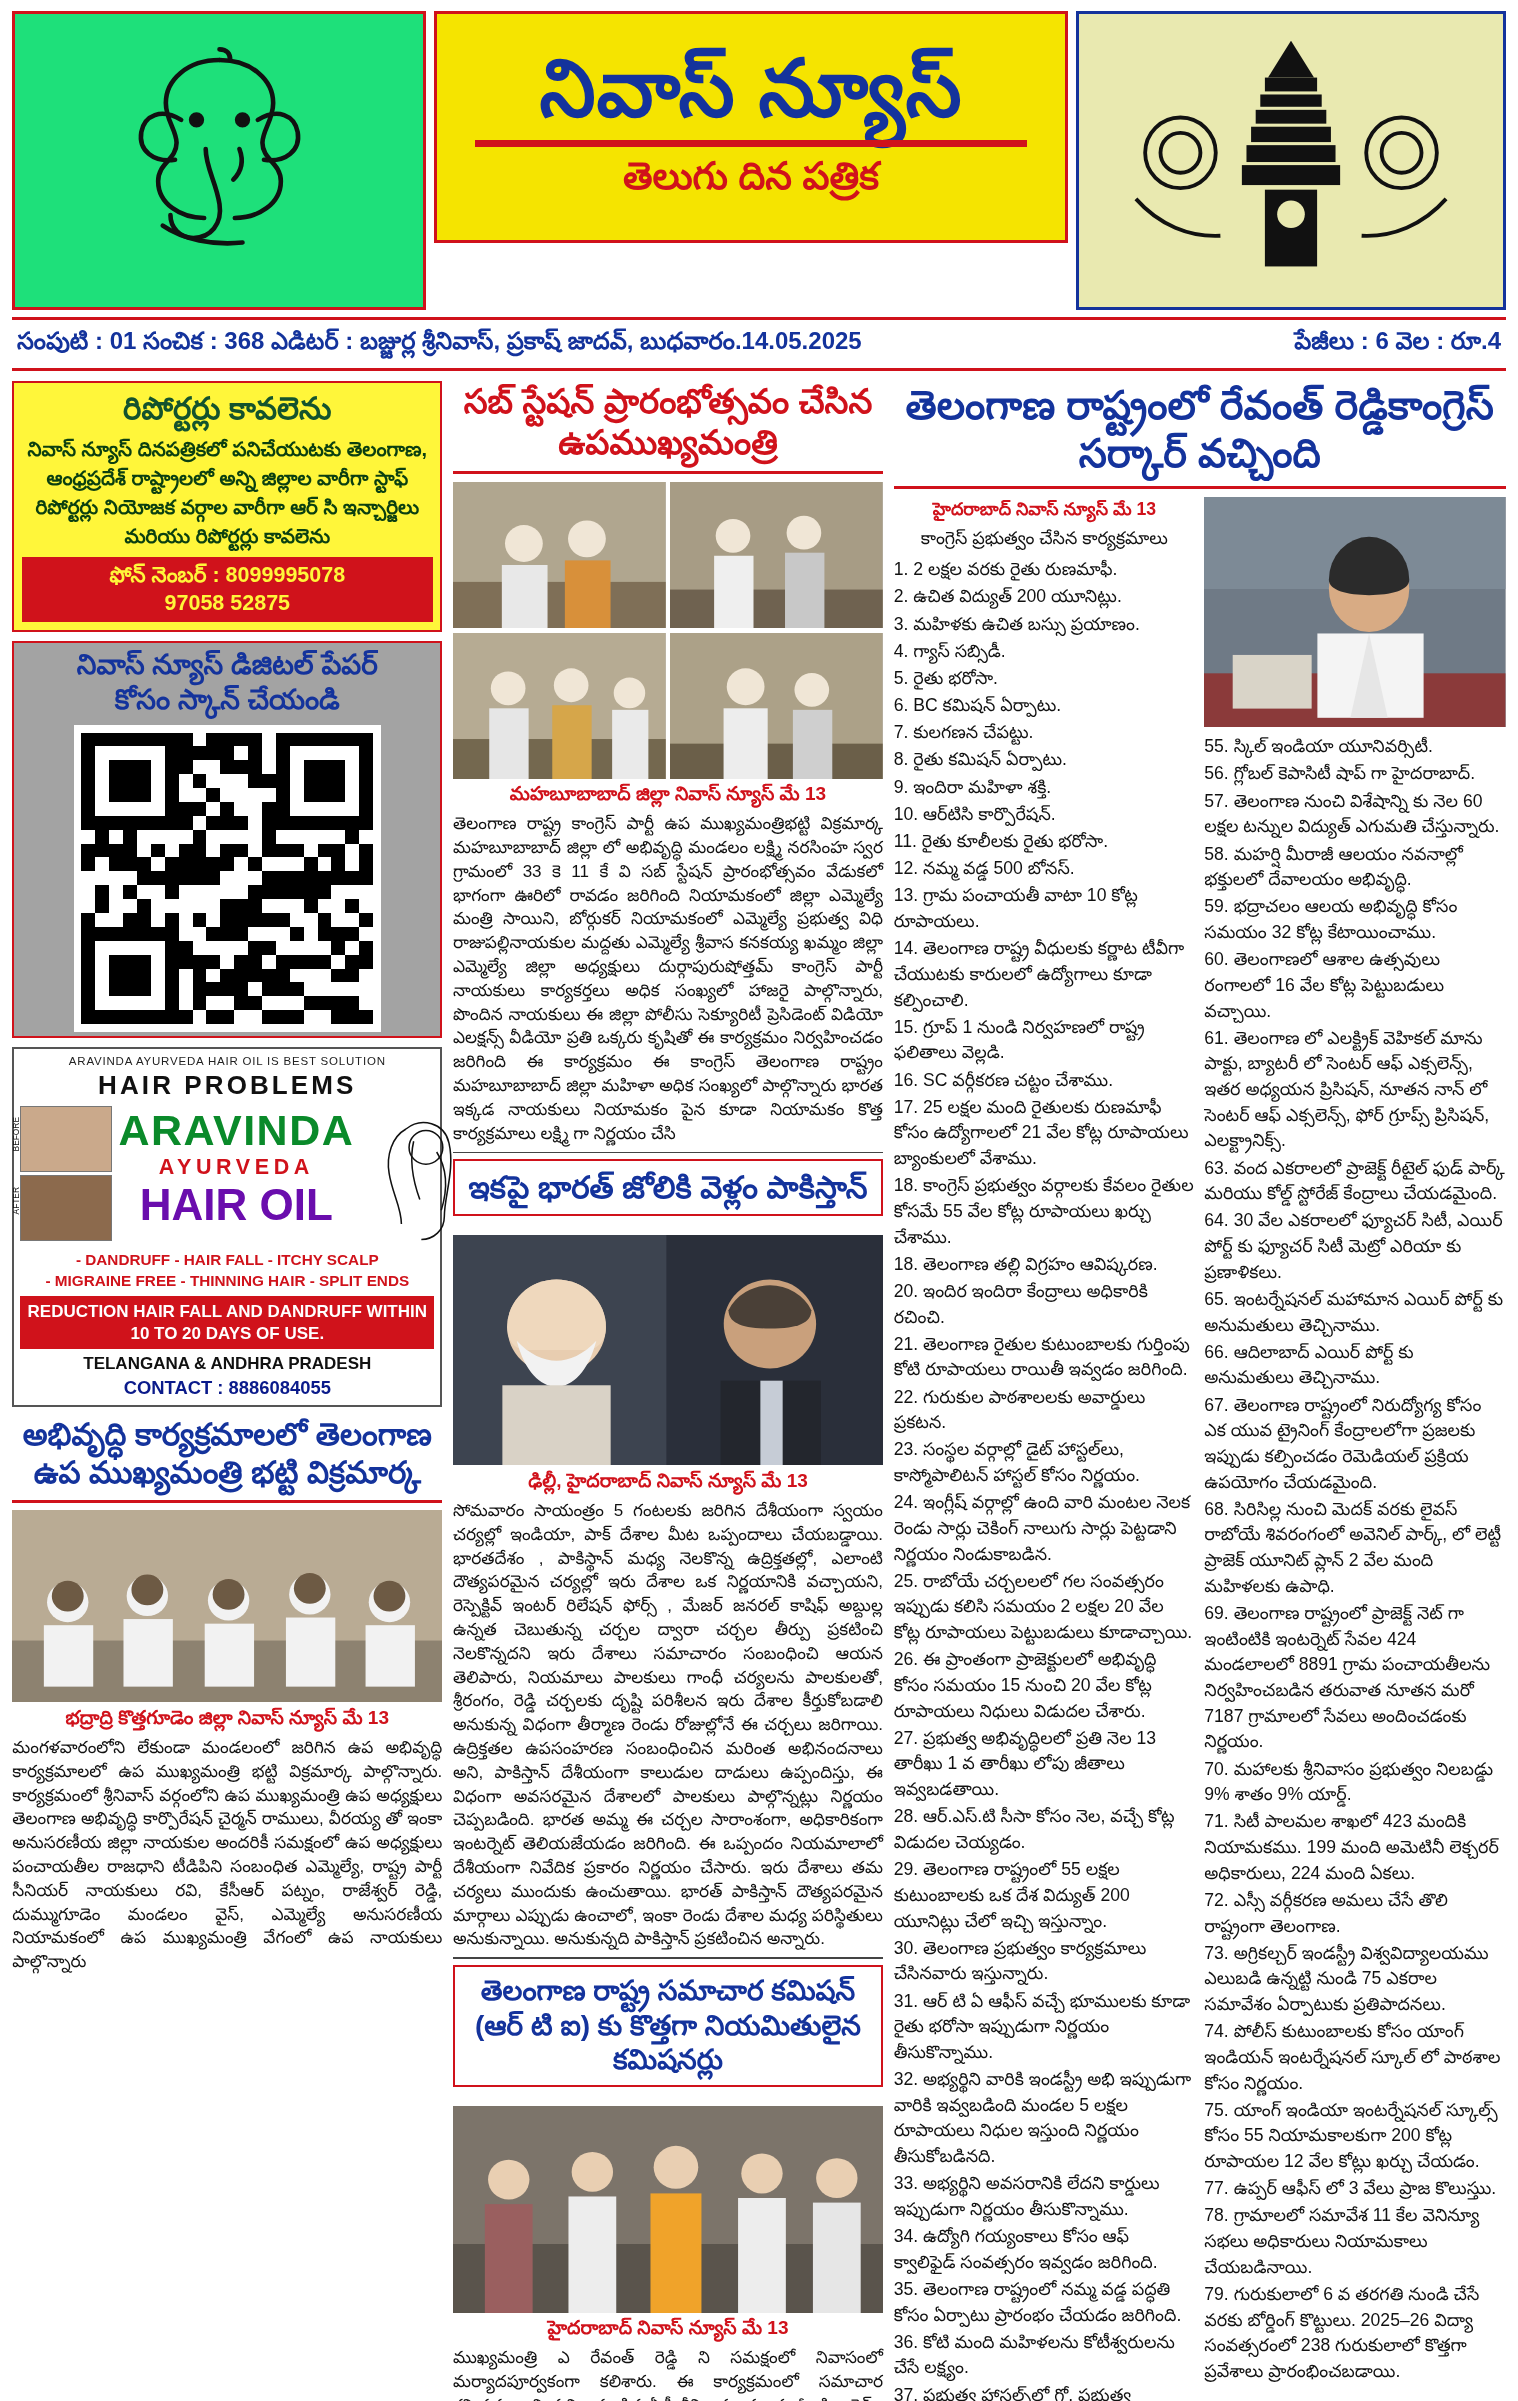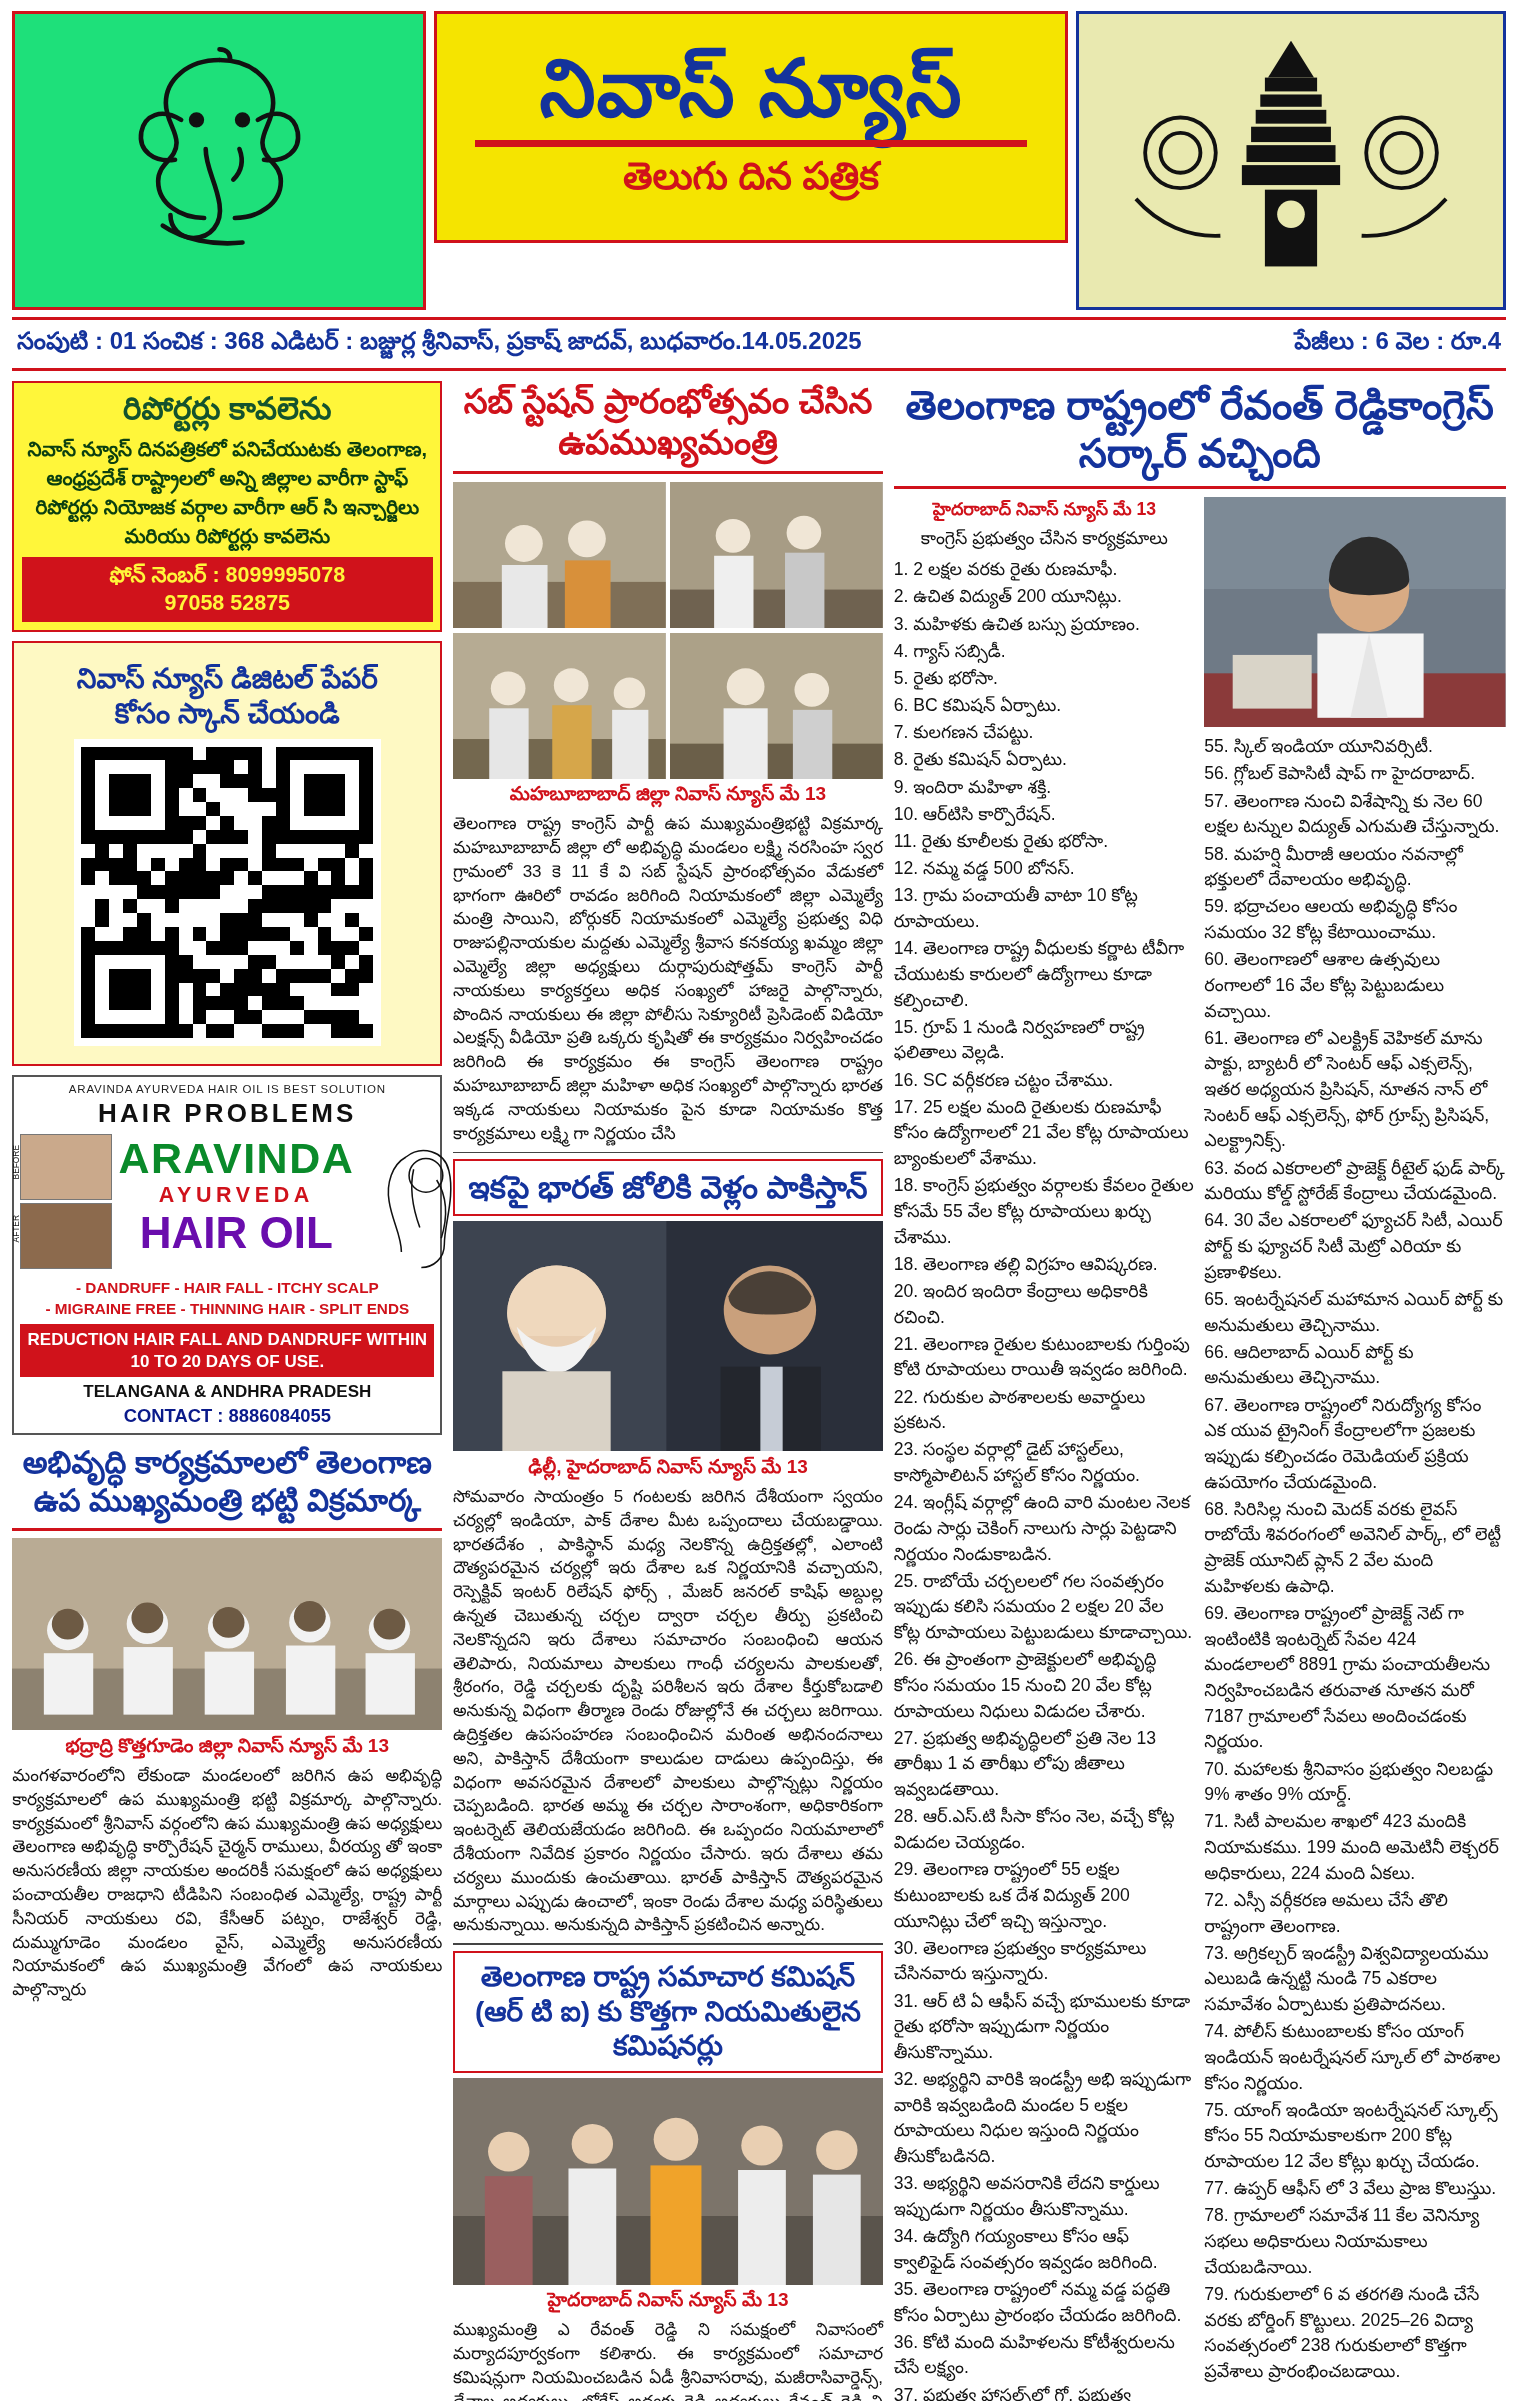--- a/index.html
+++ b/index.html
@@ -60,36 +60,36 @@
   
   .hl-red {
     color:#d0121b; font-weight:bold; text-align:center;
     font-size:34px; line-height:1.22;
   }
   .hl-blue {
     color:#14339c; font-weight:bold; text-align:center;
     font-size:34px; line-height:1.22;
   }
   .hl-box-red {
-    border:2.3px solid #d0121b; padding:7.7px 6.1px; margin-bottom:5px;
+    border:2.3px solid #d0121b; padding:7.7px 6.1px; margin-bottom:19px;
   }
   .hr-red { height:3.1px; background:#d0121b; margin:7.7px 0; }
   .hr-thin { height:1.5px; background:#444; margin:6.1px 0; }
 
   
   .ad-yellow {
     background:#fff63a; border:2.3px solid #d0121b; padding:7.7px;
     margin-bottom:9.2px;
   }
   .ad-yellow .t1 { font-size:31px; font-weight:bold; color:#14532d; text-align:center; line-height:1.25; }
   .ad-yellow .body { font-size:20px; font-weight:bold; color:#0b3f10; line-height:1.45; text-align:center; margin-top:6.1px; }
   .phonebox { background:#d0121b; color:#fff63a; font-weight:bold; font-size:21.5px; text-align:center; padding:4.6px 3.1px; margin-top:6.1px; line-height:1.3;}
 
   
-  .ad-qr { border:2.3px solid #d0121b; background:#fef9c3; padding:18px; margin-bottom:9.2px; }
+  .ad-qr { border:2.3px solid #d0121b; background:#a3a3a3; padding:4px; margin-bottom:9.2px; }
   .ad-qr .t { font-size:28px; font-weight:bold; color:#14339c; text-align:center; line-height:1.25; }
   .qr-wrap { display:flex; justify-content:center; margin-top:7.7px; }
   .qr {
     width:307px; height:307px; background:#fff; padding:7.7px;
     display:grid; grid-template-columns:repeat(21,1fr); grid-template-rows:repeat(21,1fr);
   }
   .qr i { background:#000; }
 
   
   .ad-hair { border:2.3px solid #555; background:#fff; padding:6.1px; margin-bottom:9.2px; }

